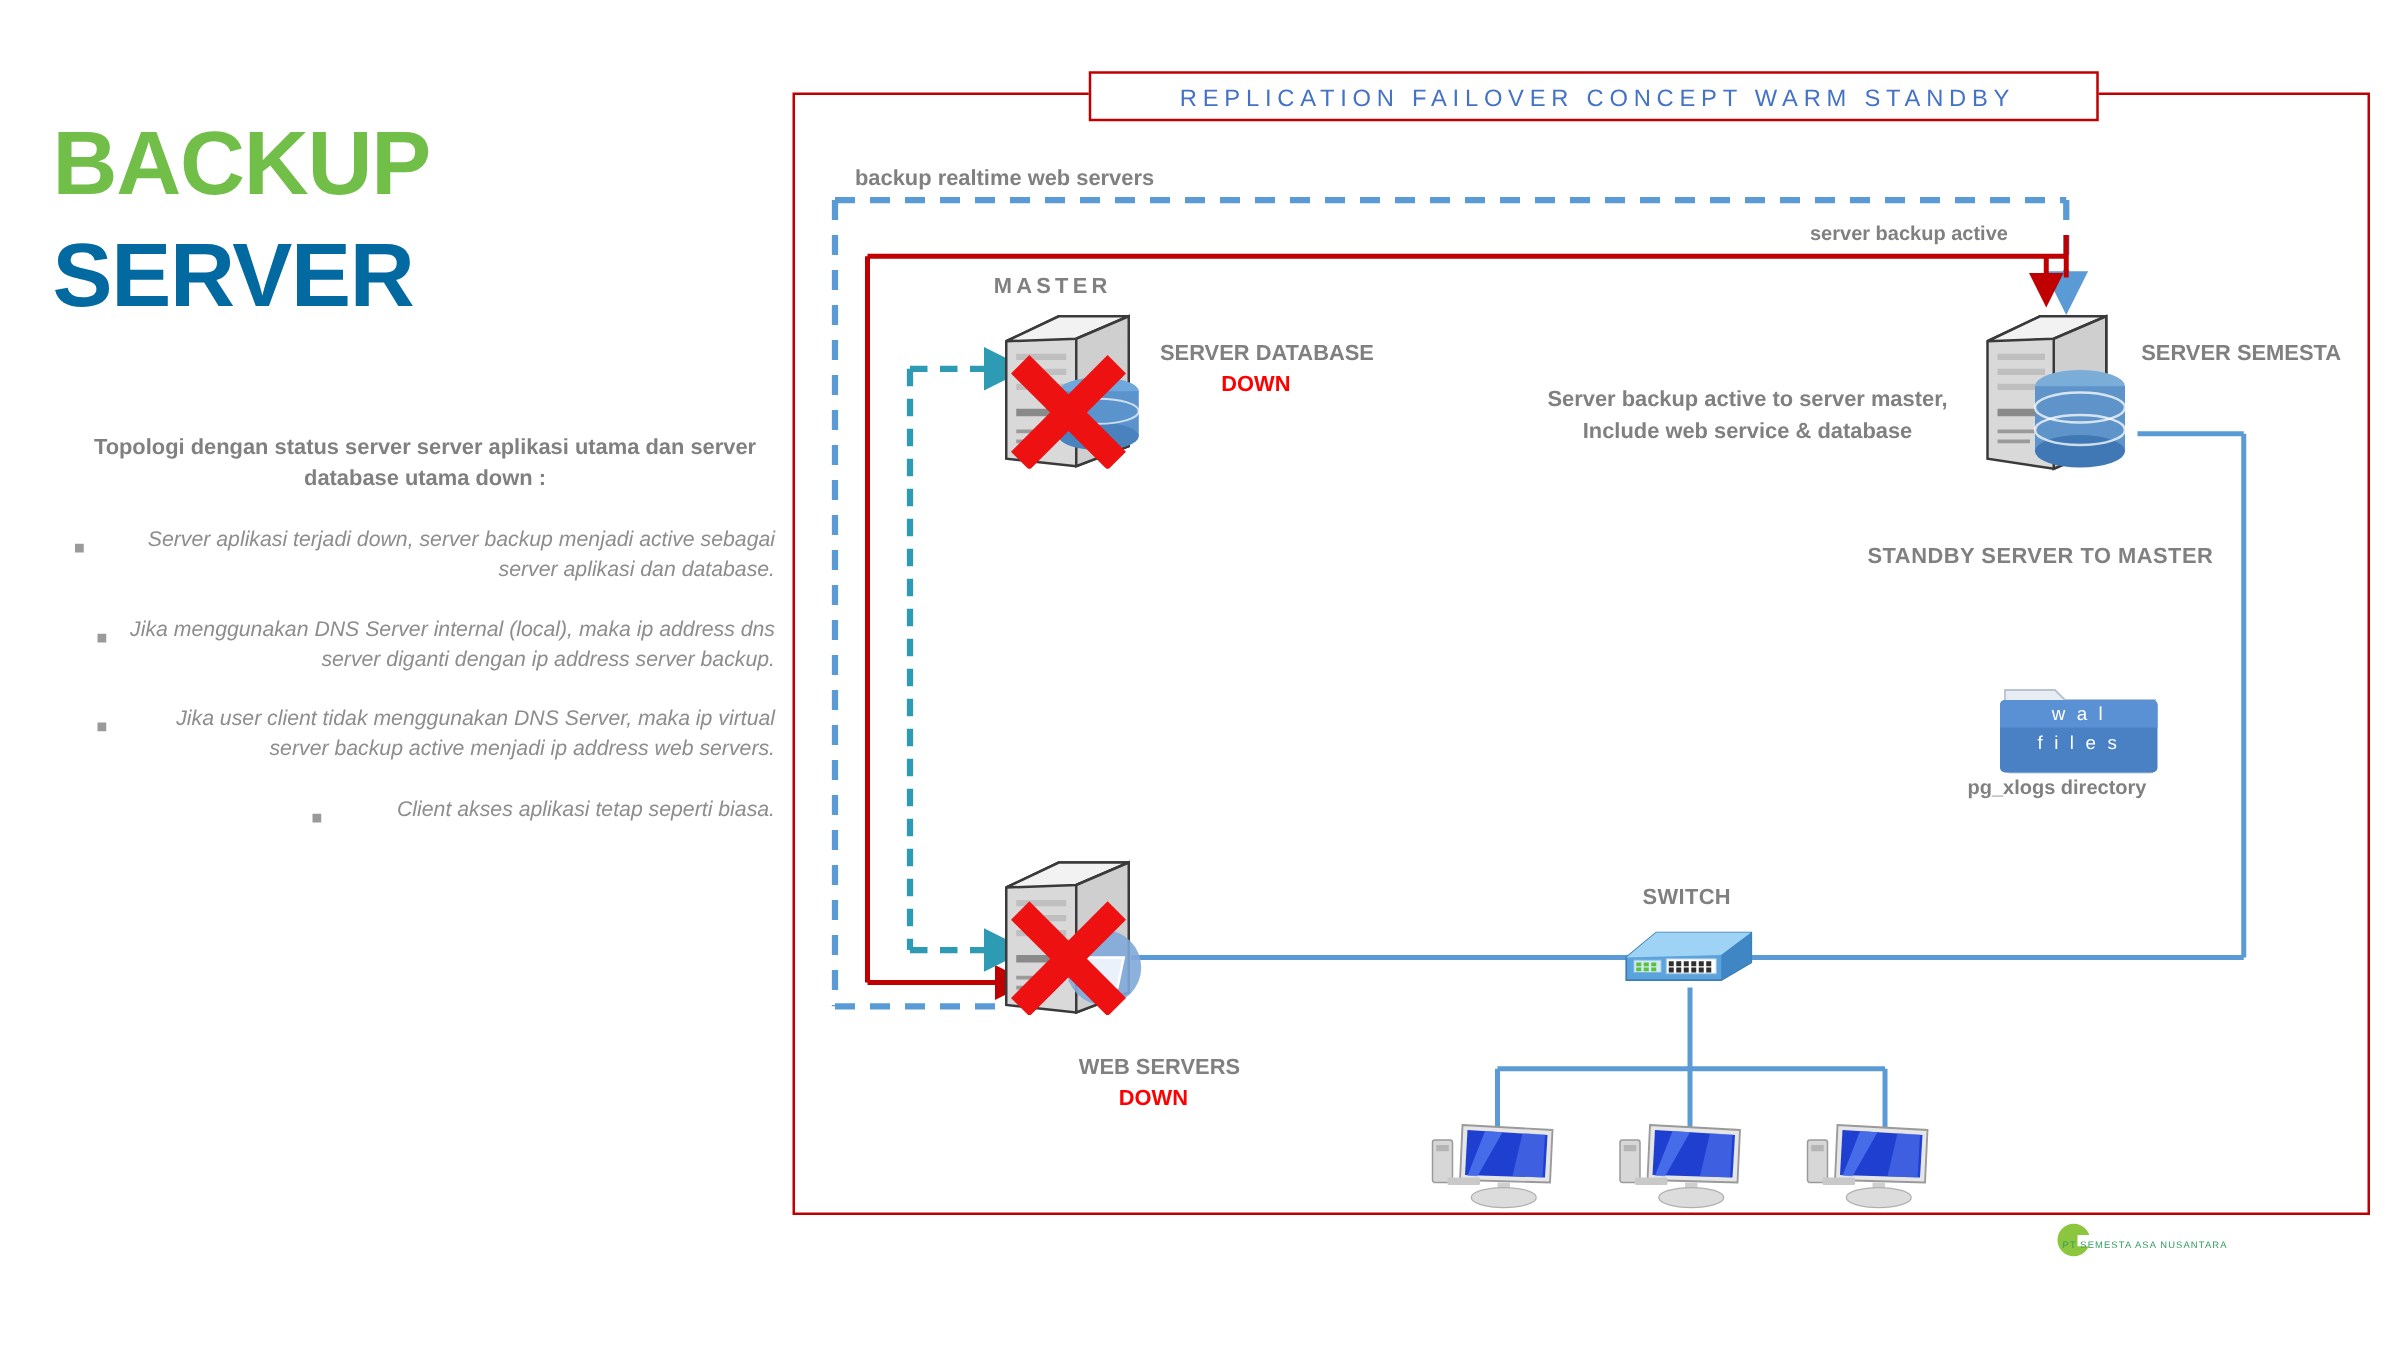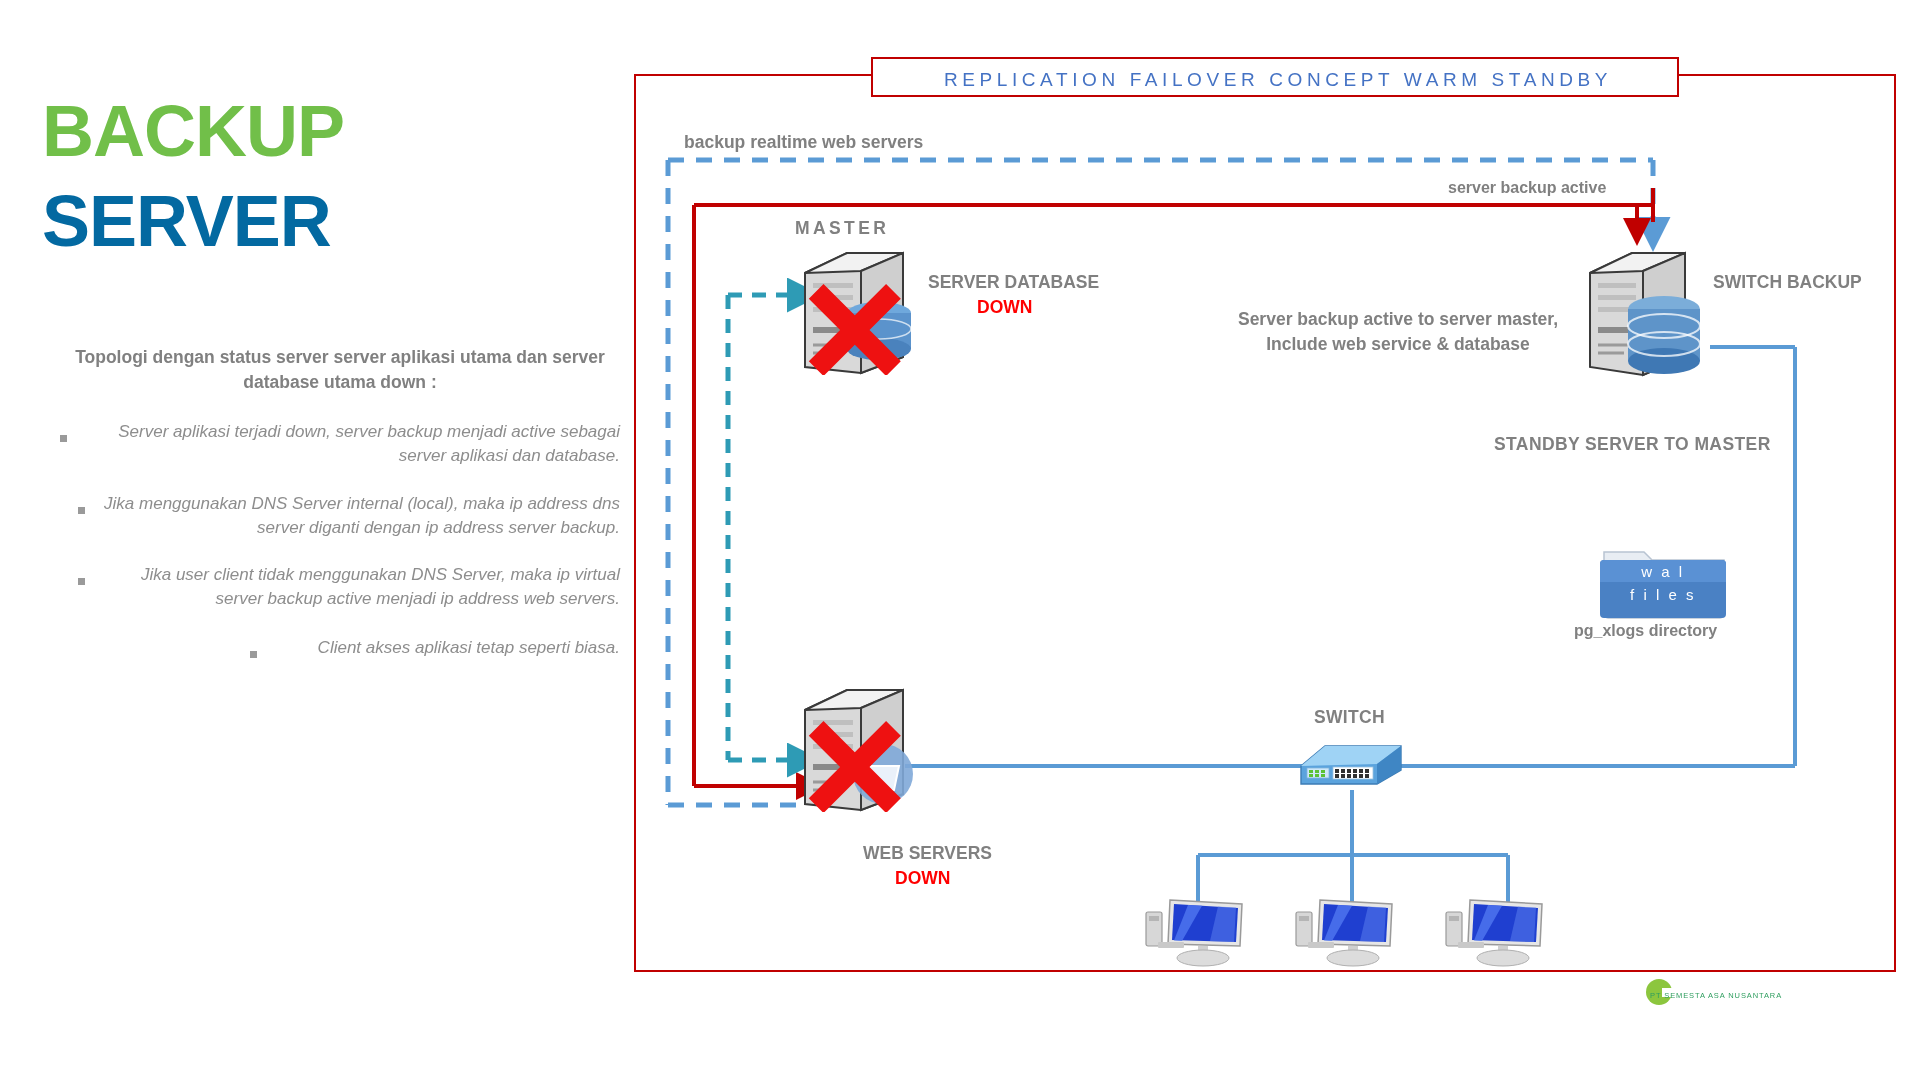--- a/index.html
+++ b/index.html
@@ -297,21 +297,21 @@
     <path d="M 1352 855 L 1352 905" stroke="#5b9bd5" stroke-width="4" fill="none"></path>
     <path d="M 1508 855 L 1508 905" stroke="#5b9bd5" stroke-width="4" fill="none"></path>
   </g>
 </svg>
 
 <div class="lbl" id="lbl-backup-realtime">backup realtime web servers</div>
 <div class="lbl thin" id="lbl-server-backup-active">server backup active</div>
 <div class="lbl spaced" id="lbl-master">MASTER</div>
 <div class="lbl" id="lbl-server-database">SERVER DATABASE</div>
 <div class="lbl down" id="lbl-server-database-down">DOWN</div>
-<div class="lbl" id="lbl-server-backup">SWITCH BACKUP</div>
+<div class="lbl" id="lbl-server-backup">SERVER SEMESTA</div>
 <div class="lbl" id="lbl-backup-note">
   <span>Server backup active to server master,</span><br>
   <span>Include web service &amp; database</span>
 </div>
 <div class="lbl" id="lbl-standby">STANDBY  SERVER TO MASTER</div>
 <div class="lbl small" id="lbl-pgxlogs">pg_xlogs directory</div>
 <div class="lbl" id="lbl-switch">SWITCH</div>
 <div class="lbl" id="lbl-web-servers">WEB SERVERS</div>
 <div class="lbl down" id="lbl-web-servers-down">DOWN</div>
 

